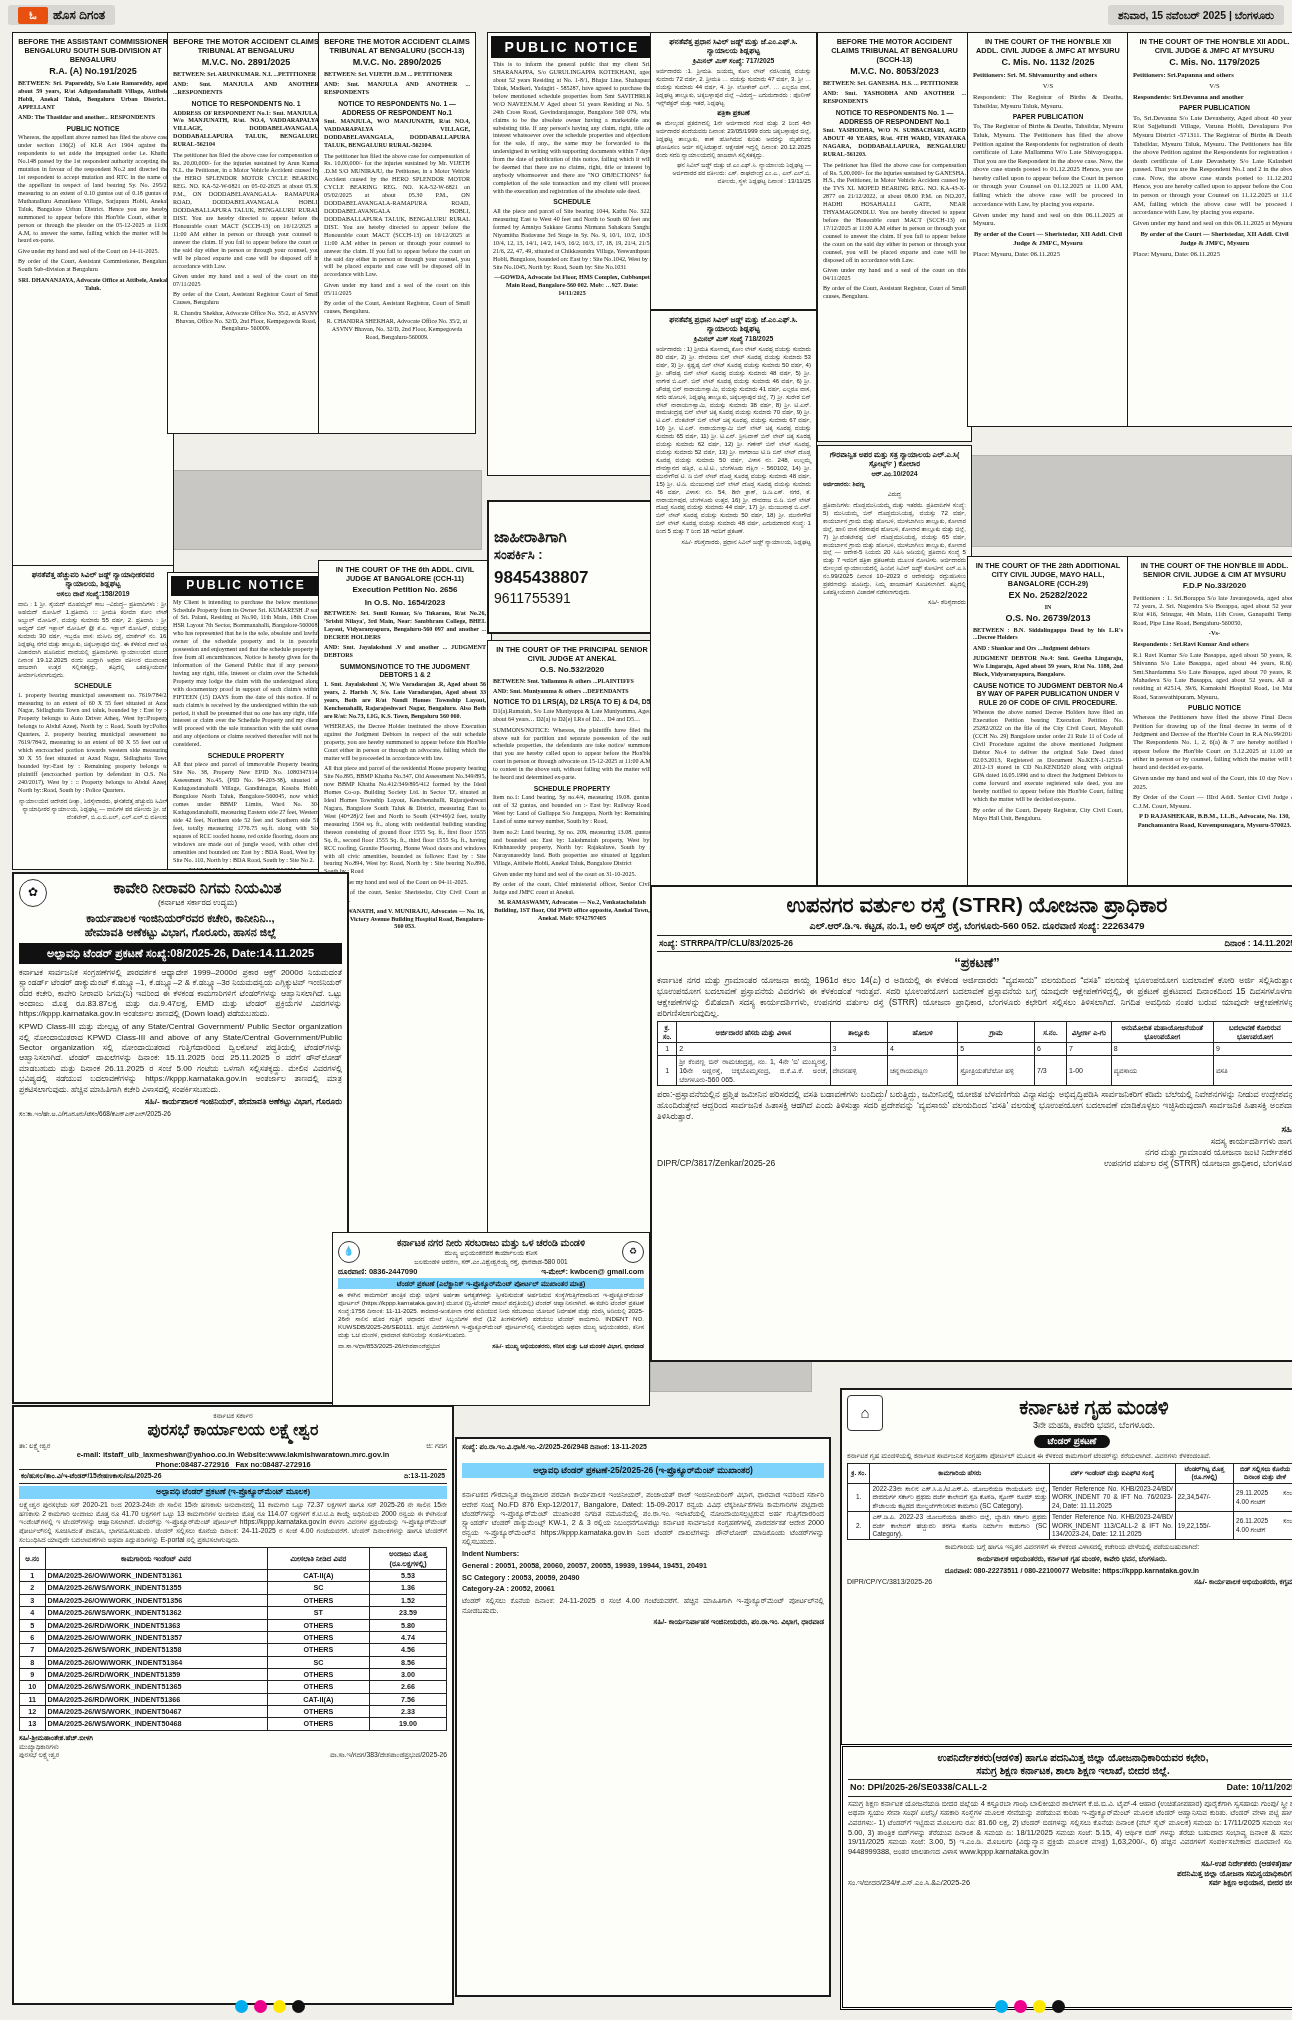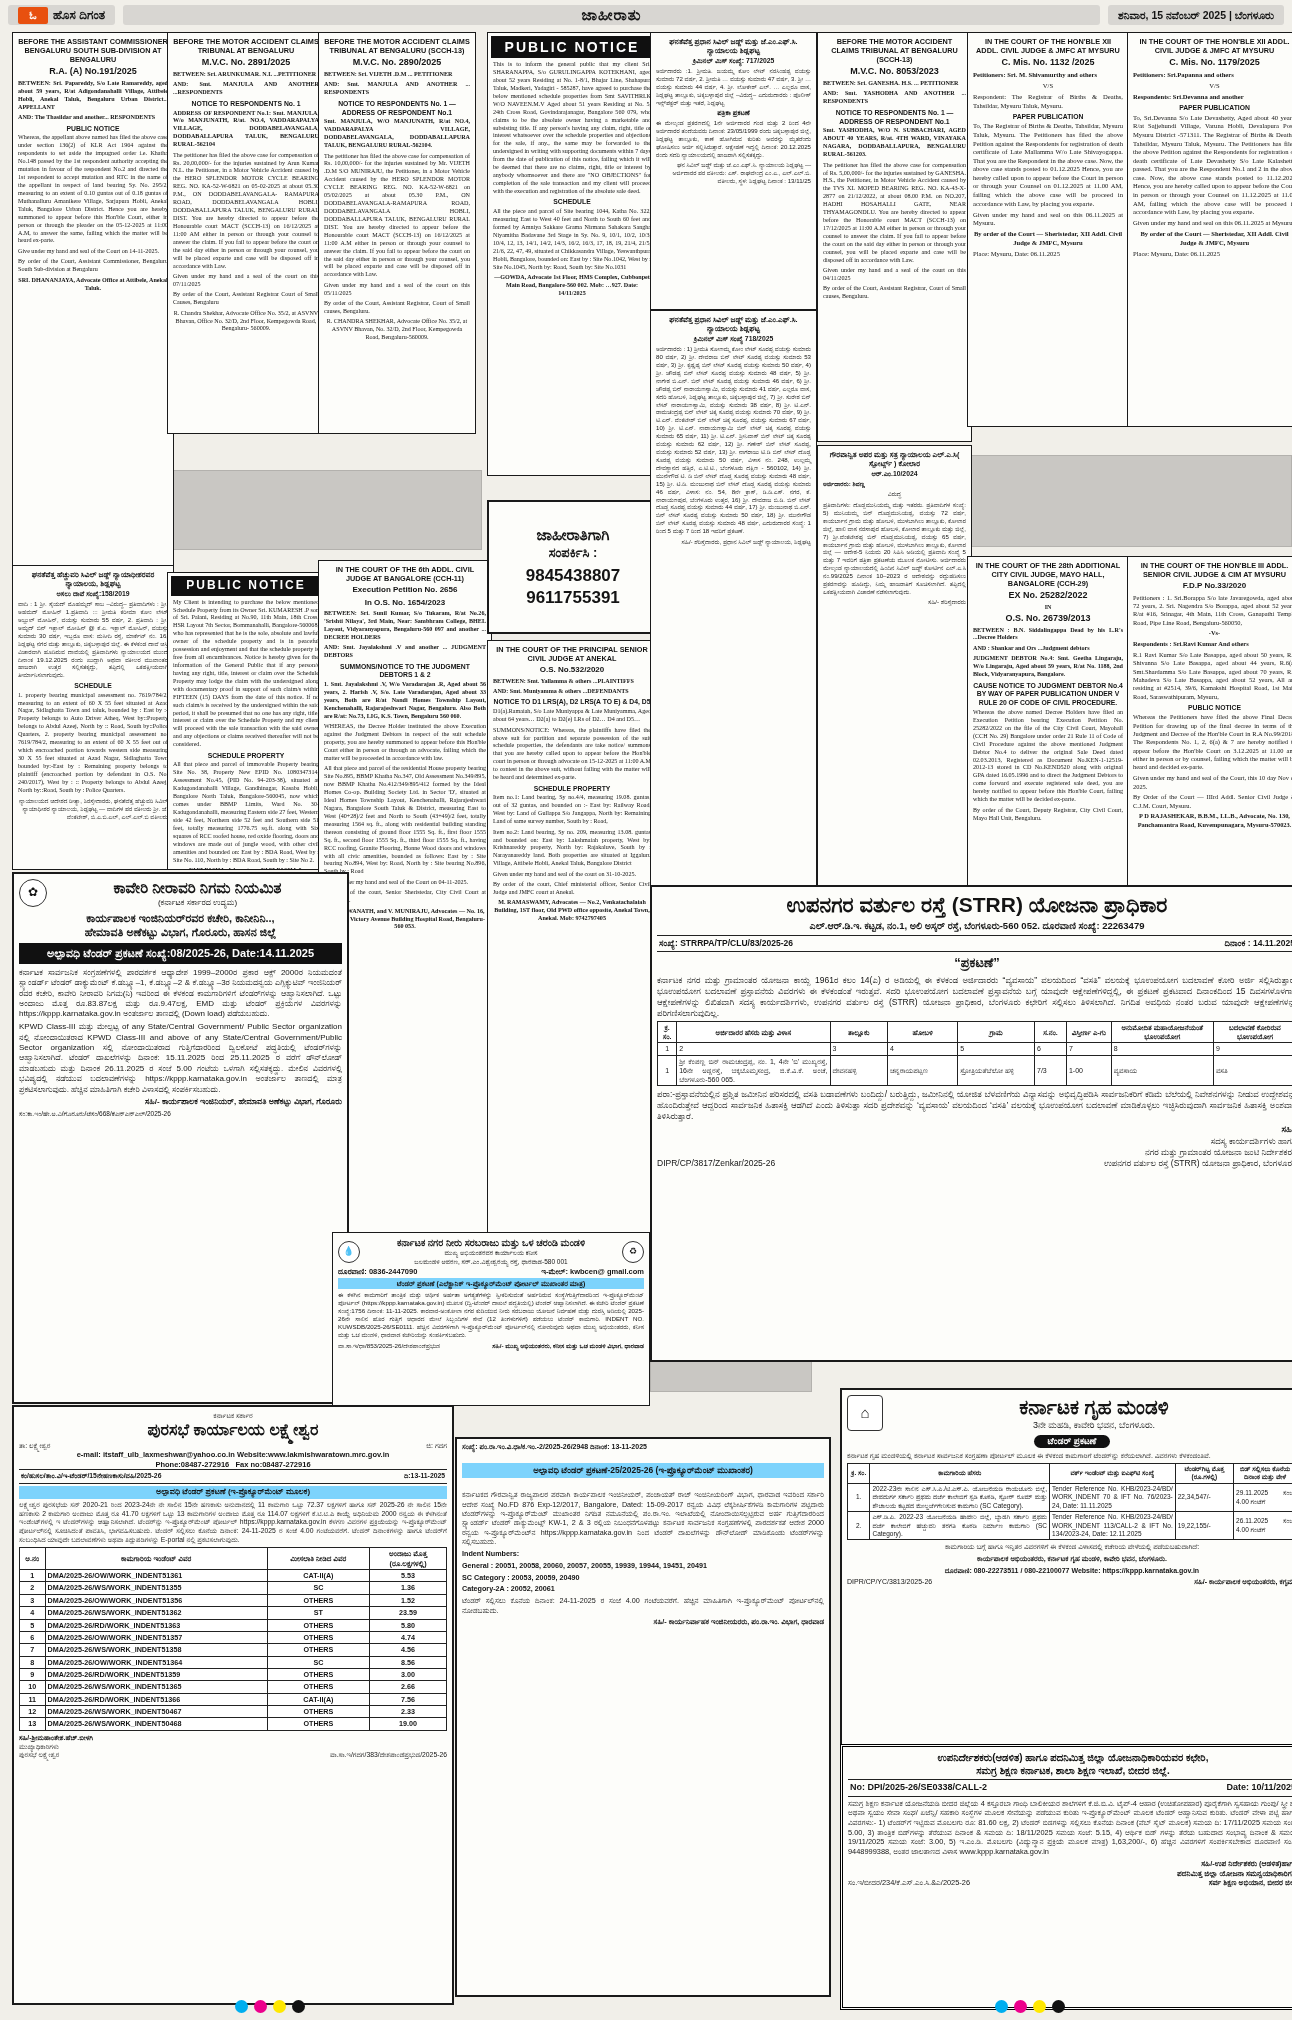--- a/index.html
+++ b/index.html
@@ -43,23 +43,20 @@
 </head>
 <body>
 
 <div class="page">
 
   <div class="mast">
     <div class="strip">
       <span class="logo-badge">ಓ</span>
       <span class="logo-name">ಹೊಸ ದಿಗಂತ</span>
     </div>
-    <div class="strip" style="flex:1;margin:0 8px;justify-content:center">
-      <span class="mast-title">ಜಾಹೀರಾತು</span>
-    </div>
     <div class="strip">
       <span class="mast-date">ಶನಿವಾರ, 15 ನವೆಂಬರ್ 2025 | ಬೆಂಗಳೂರು</span>
     </div>
   </div>
 
   <div class="gray" style="left:167px;top:470px;width:313px;height:78px"></div>
   <div class="gray" style="left:967px;top:455px;width:323px;height:90px"></div>
   <div class="gray" style="left:650px;top:1358px;width:160px;height:32px"></div>
 
   <section class="box" style="left:12px;top:32px;width:150px;height:526px">
@@ -180,25 +177,25 @@
     <p class="p b">AND: Smt. Jayalakshmi .V and another ... JUDGMENT DEBTORS</p>
     <div class="sub">SUMMONS/NOTICE TO THE JUDGMENT DEBTORS 1 &amp; 2</div>
     <p class="p b">1. Smt. Jayalakshmi .V, W/o Varadarajan .R, Aged about 56 years, 2. Harish .V, S/o. Late Varadarajan, Aged about 33 years, Both are R/at Nandi Homes Township Layout, Kenchenahalli, Rajarajeshwari Nagar, Bengaluru. Also Both are R/at: No.73, LIG, K.S. Town, Bengaluru 560 060.</p>
     <p class="p">WHEREAS, the Decree Holder instituted the above Execution against the Judgment Debtors in respect of the suit schedule property, you are hereby summoned to appear before this Hon'ble Court either in person or through an advocate, failing which the matter will be proceeded in accordance with law.</p>
     <p class="p">All that piece and parcel of the residential House property bearing Site No.895, BBMP Khatha No.347, Old Assessment No.349/895, now BBMP Khatha No.412/349/895/412 formed by the Ideal Homes Co-op. Building Society Ltd. in Sector 'D', situated at Ideal Homes Township Layout, Kenchenahalli, Rajarajeshwari Nagara, Bangalore South Taluk &amp; District, measuring East to West (40+28)/2 feet and North to South (43+49)/2 feet, totally measuring 1564 sq. ft., along with residential building standing thereon consisting of ground floor 1555 Sq. ft., first floor 1555 Sq. ft., second floor 1555 Sq. ft., third floor 1555 Sq. ft., having RCC roofing, Granite Flooring, Honne Wood doors and windows with all civic amenities, bounded as follows: East by : Site bearing No.894, West by: Road, North by : Site bearing No.896, South by : Road</p>
     <p class="p">Given under my hand and seal of the Court on 04-11-2025.</p>
     <p class="p">By order of the court, Senior Sheristedar, City Civil Court at Bangalore.</p>
     <p class="p ctr b">V. VISHWANATH, and V. MUNIRAJU, Advocates — No. 16, 4th floor, Victory Avenue Building Hospital Road, Bengaluru-560 053.</p>
   </section>
 
-  <section class="box" style="left:487px;top:500px;width:158px;height:122px;border-width:2px;display:flex;flex-direction:column;align-items:center;justify-content:center;font-family:'Liberation Sans',sans-serif">
+  <section class="box" style="left:487px;top:500px;width:158px;height:122px;border-width:2px;display:flex;flex-direction:column;align-items:flex-start;justify-content:center;font-family:'Liberation Sans',sans-serif">
     <div style="font-weight:bold;font-size:15px">ಜಾಹೀರಾತಿಗಾಗಿ</div>
     <div style="font-weight:bold;font-size:13px">ಸಂಪರ್ಕಿಸಿ :</div>
     <div style="font-weight:bold;font-size:17px;margin-top:3px">9845438807</div>
-    <div style="font-weight:bold;font-size:17px">9611755391</div>
+    <div style="font-weight:normal;font-size:14px">9611755391</div>
   </section>
 
   <section class="box" style="left:487px;top:640px;width:158px;height:585px">
     <div class="hd">IN THE COURT OF THE PRINCIPAL SENIOR CIVIL JUDGE AT ANEKAL</div>
     <div class="case" style="font-size:8px">O.S. No.532/2020</div>
     <p class="p b">BETWEEN: Smt. Yallamma &amp; others ...PLAINTIFFS</p>
     <p class="p b">AND: Smt. Muniyamma &amp; others ...DEFENDANTS</p>
     <div class="sub">NOTICE TO D1 LRS(A), D2 LRS(A TO E) &amp; D4, D5</div>
     <p class="p">D1(a).Ramaiah, S/o Late Muniyappa &amp; Late Muniyamma, Aged about 64 years… D2(a) to D2(e) LRs of D2… D4 and D5…</p>
     <p class="p">SUMMONS/NOTICE: Whereas, the plaintiffs have filed the above suit for partition and separate possession of the suit schedule properties, the defendants are take notice/ summons that you are hereby called upon to appear before the Hon'ble court in person or through advocate on 15-12-2025 at 11:00 A.M to contest in the above suit, without failing with the matter will be heard and determined ex-parte.</p>

